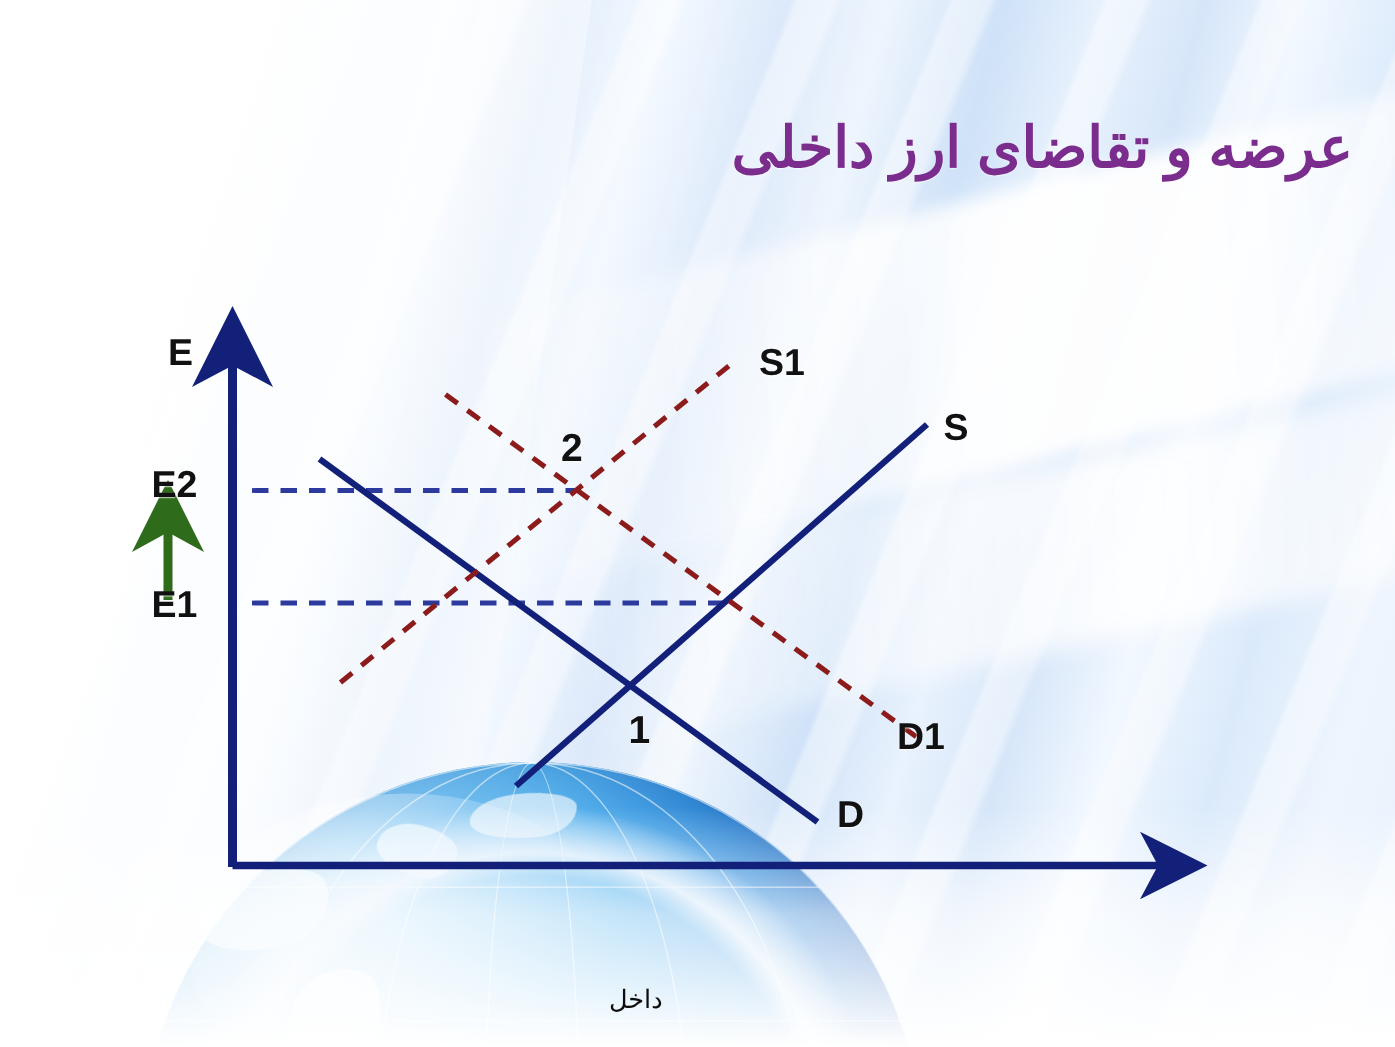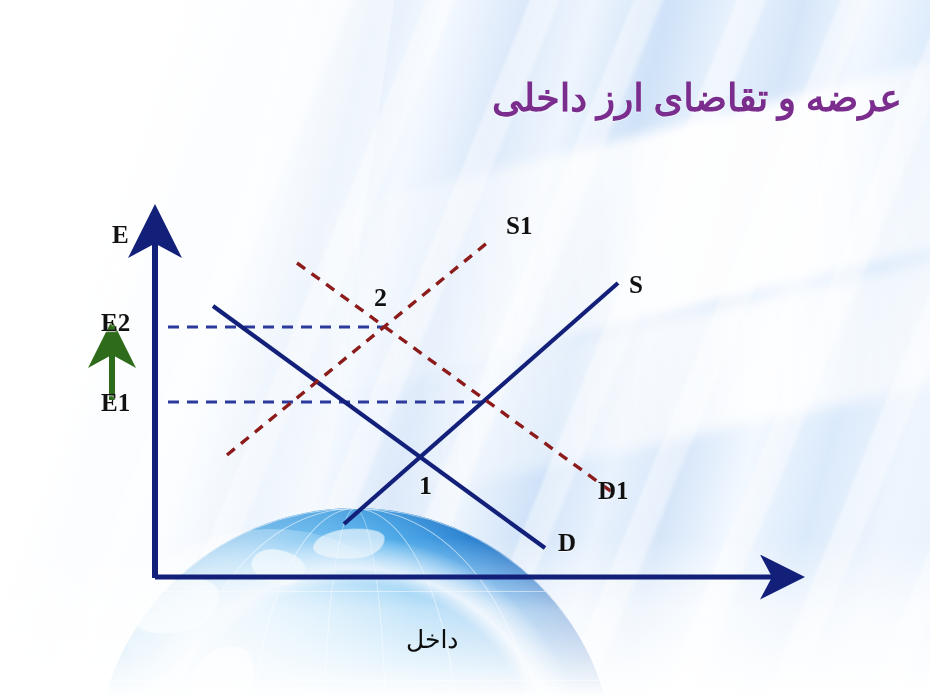--- a/index.html
+++ b/index.html
@@ -9,21 +9,20 @@
   }
   body {
     font-family: "Liberation Sans", sans-serif;
   }
   #slide {
     position: relative;
     width: 930px;
     height: 698px;
     overflow: hidden;
     background: #eab308;
-    font-family: Liberation Serif, serif;
   }
 
   
   .bg-base {
     position: absolute;
     inset: 0;
     background:
       linear-gradient(105deg,
         #ffffff 0%,
         #fbfdff 10%,
@@ -171,23 +170,24 @@
     font-weight: bold;
     white-space: nowrap;
     text-shadow: 0 1px 1px rgba(255,255,255,.75);
   }
   .lbl-num {
     font-size: 26px;
   }
   .lbl-axis-x {
     position: absolute;
     color: #0d0d0d;
-    font-size: 25px;
+    font-size: 17px;
     direction: rtl;
     white-space: nowrap;
+    margin-top: 31px;
   }
 </style>
 </head>
 <body>
 
 <div id="slide">
 
   <div class="bg-base"></div>
   <div class="bg-stripes"></div>
   <div class="bg-white-left"></div>
@@ -256,21 +256,21 @@
   <div class="lbl" style="left:112px; top:221px;">E</div>
 
   <div class="lbl" style="left:101px; top:309px;text-align:right;">E2</div>
 
   <div class="lbl" style="left:101px; top:389px;text-align:center;">E1</div>
 
   <div class="lbl lbl-num" style="left:374px; top:283px;">2</div>
 
   <div class="lbl lbl-num" style="left:419px; top:471px;">1</div>
 
-  <div class="lbl" style="left:506px; top:212px;">S1</div>
+  <div class="lbl" style="left:506px; top:228px;">S1</div>
 
   <div class="lbl" style="left:629px; top:271px;">S</div>
 
   <div class="lbl" style="left:598px; top:477px;">D1</div>
 
   <div class="lbl" style="left:558px; top:529px;">D</div>
 
   <div class="lbl-axis-x" style="left:406px; top:625px;">داخل</div>
 
 </div>

